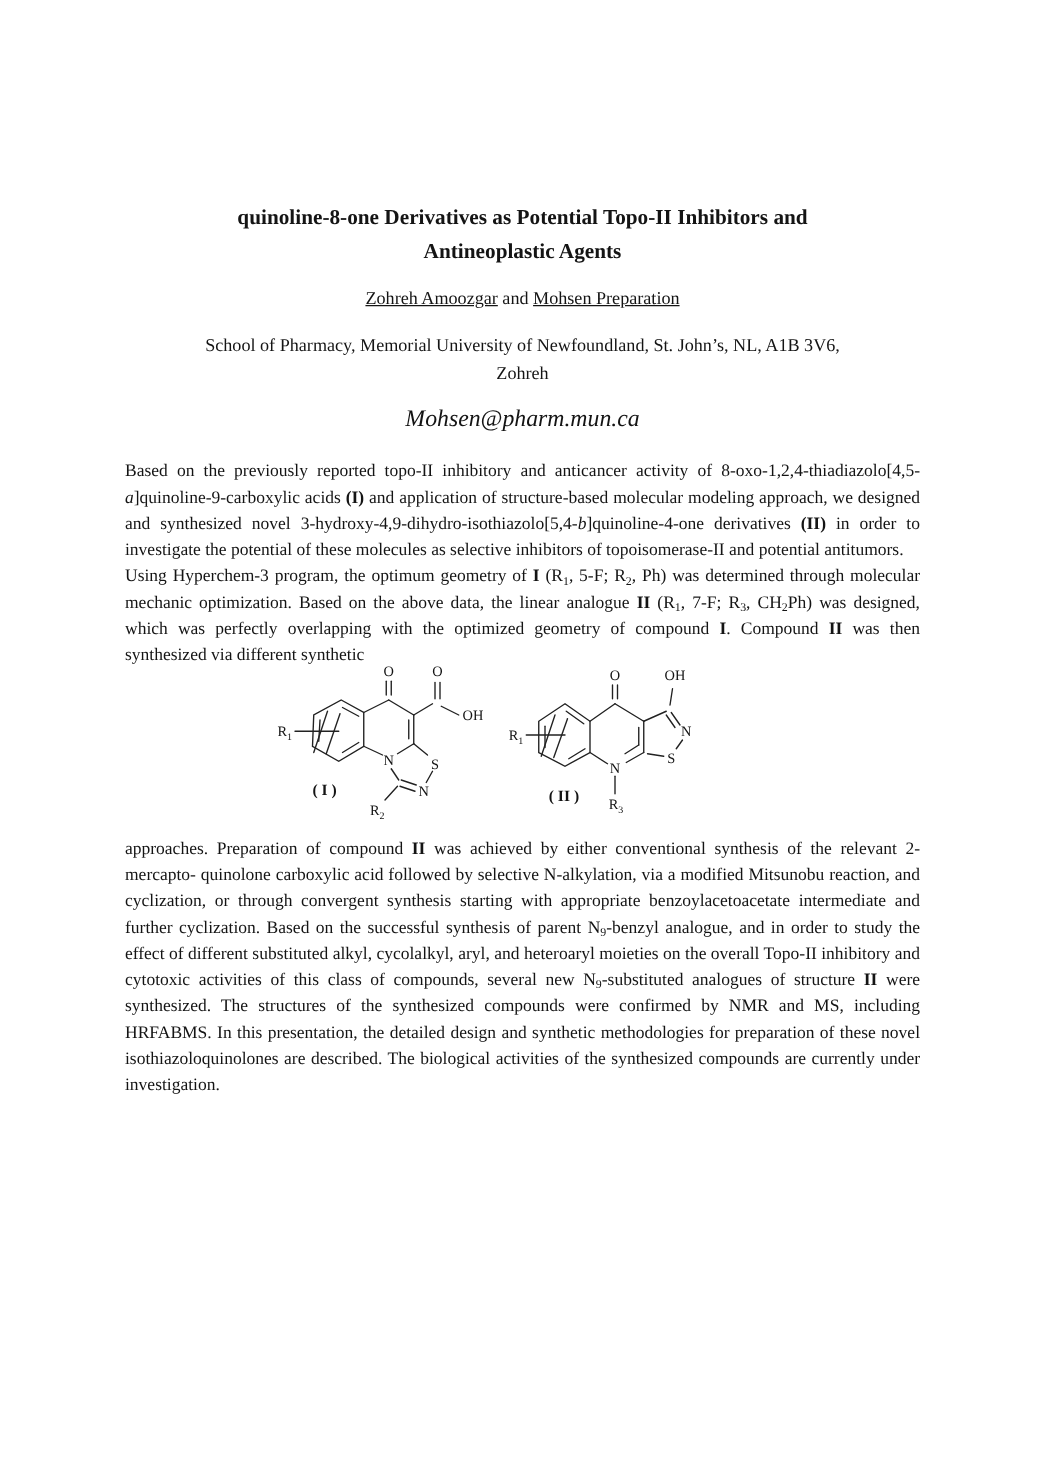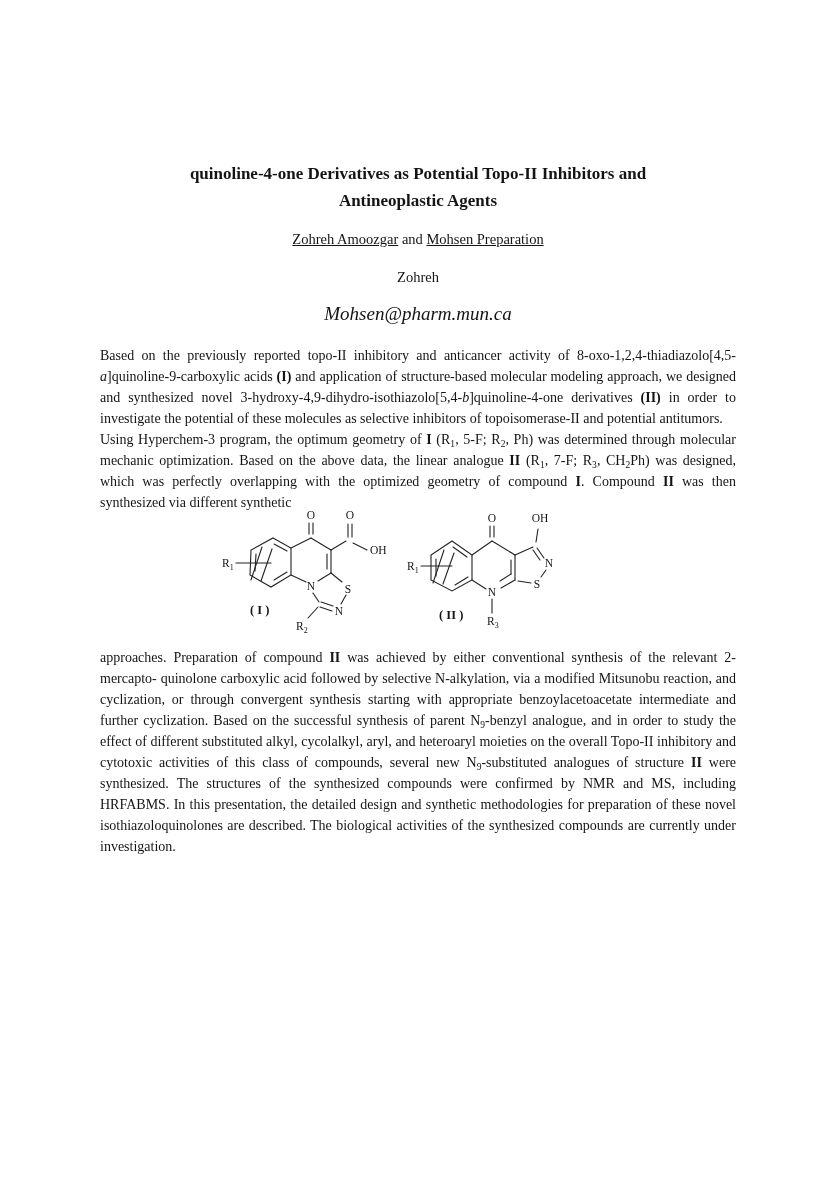--- a/index.html
+++ b/index.html
@@ -57,27 +57,28 @@
   .atom-sub{font-size:8px;}
   .struct-label{font-family:"Liberation Serif",serif;font-size:12.5px;font-weight:bold;fill:#141414;}
 </style>
 </head>
 <body>
 
 <div class="page">
   <div class="content">
 
     <h1 class="title">
-      <div><span>quinoline-4-one Derivatives as Potential Topo-II Inhibitors and</span></div>
+      <div><span>quinoline-8-one Derivatives as Potential Topo-II Inhibitors and</span></div>
       <div><span>Antineoplastic Agents</span></div>
     </h1>
 
     <div class="authors"><span class="u">Zohreh Amoozgar</span><span> and </span><span class="u">Mohsen Preparation</span></div>
 
     <div class="affiliation">
+      <div>School of Pharmacy, Memorial University of Newfoundland, St. John’s, NL, A1B 3V6,</div>
       <div>Zohreh</div>
     </div>
 
     <div class="email">Mohsen@pharm.mun.ca</div>
 
     <p class="body-par"><span>Based on the previously reported topo-II inhibitory and anticancer activity of 8-oxo-1,2,4-thiadiazolo[4,5-</span><span class="i">a</span><span>]quinoline-9-carboxylic acids </span><span class="b">(I)</span><span> and application of structure-based molecular modeling approach, we designed and synthesized novel 3-hydroxy-4,9-dihydro-isothiazolo[5,4-</span><span class="i">b</span><span>]quinoline-4-one derivatives </span><span class="b">(II)</span><span> in order to investigate the potential of these molecules as selective inhibitors of topoisomerase-II and potential antitumors.</span></p>
     <p class="body-par"><span>Using Hyperchem-3 program, the optimum geometry of </span><span class="b">I</span><span> (R</span><span class="sub">1</span><span>, 5-F; R</span><span class="sub">2</span><span>, Ph) was determined through molecular mechanic optimization. Based on the above data, the linear analogue </span><span class="b">II</span><span> (R</span><span class="sub">1</span><span>, 7-F; R</span><span class="sub">3</span><span>, CH</span><span class="sub">2</span><span>Ph) was designed, which was perfectly overlapping with the optimized geometry of compound </span><span class="b">I</span><span>. Compound </span><span class="b">II</span><span> was then synthesized via different synthetic</span></p>
 
     <div class="figure">
 

